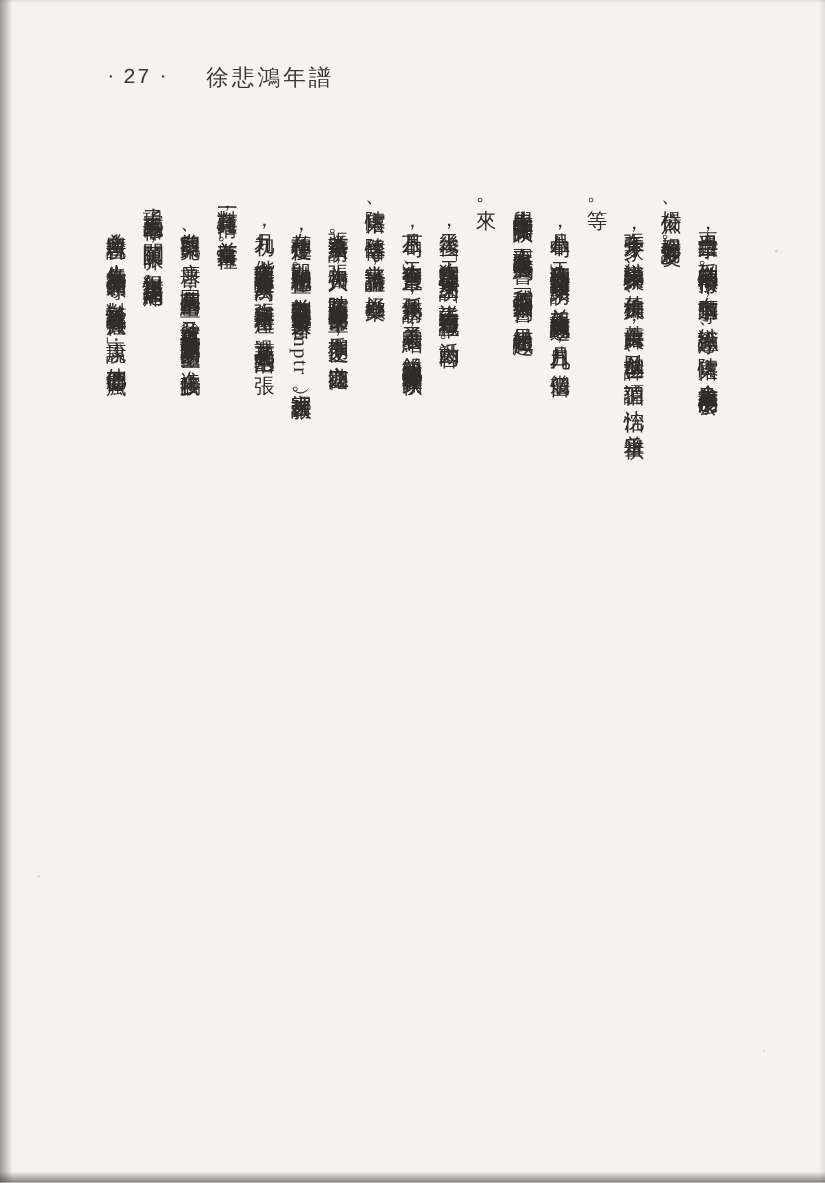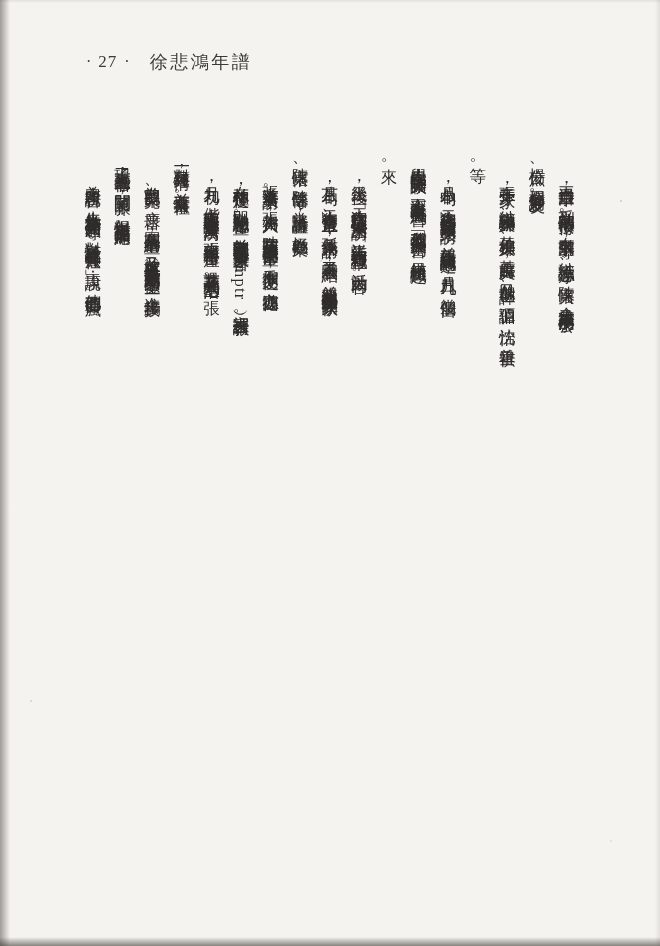--- a/index.html
+++ b/index.html
@@ -23,22 +23,22 @@
   }
 
   
   .header {
     position: absolute; top: 50px; left: 81px;
     display: flex; align-items: center;
     color: var(--header-ink, #3c3a37);
     font-size: 17px; white-space: nowrap;
   }
   .header .dot { font-size: 16px; padding: 0 5px; }
-  .header .num { font-size: 17px; letter-spacing: 1px; padding: 0 2px; }
-  .header .title { margin-left: 15px; font-size: 18px; letter-spacing: 2.5px; }
+  .header .num { font-size: 17px; letter-spacing: 1px; padding: 0 2px; font-family: Liberation Mono, monospace; }
+  .header .title { margin-left: 27px; font-size: 18px; letter-spacing: 2.5px; }
 
   
   .text-block {
     position: absolute; top: 155px; right: 79px;
     height: 766px;
     writing-mode: vertical-rl;
     text-orientation: mixed;
     color: var(--ink, #2f2d2b);
   }
   .col {

